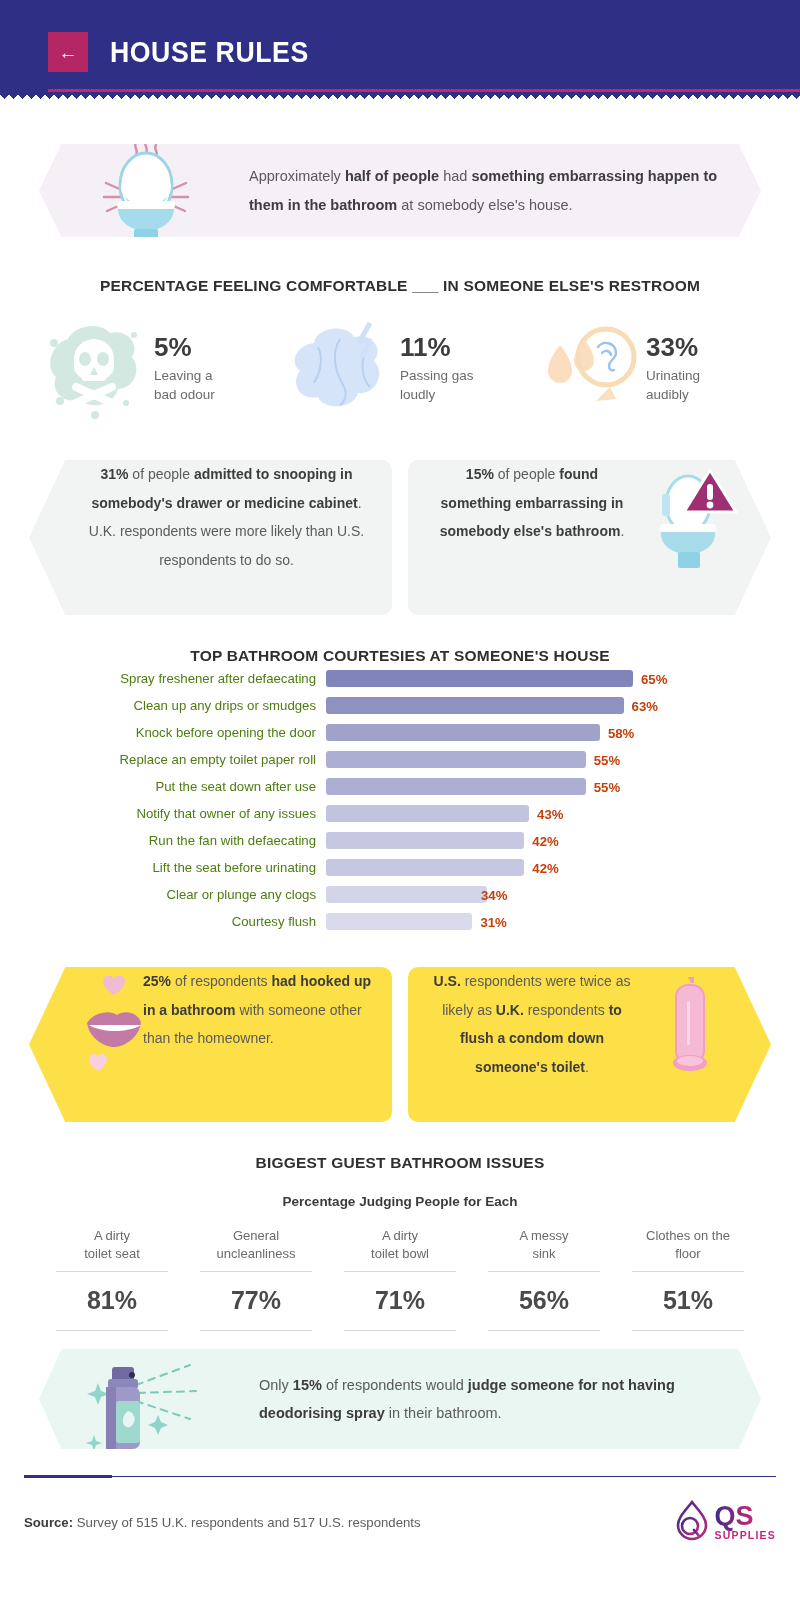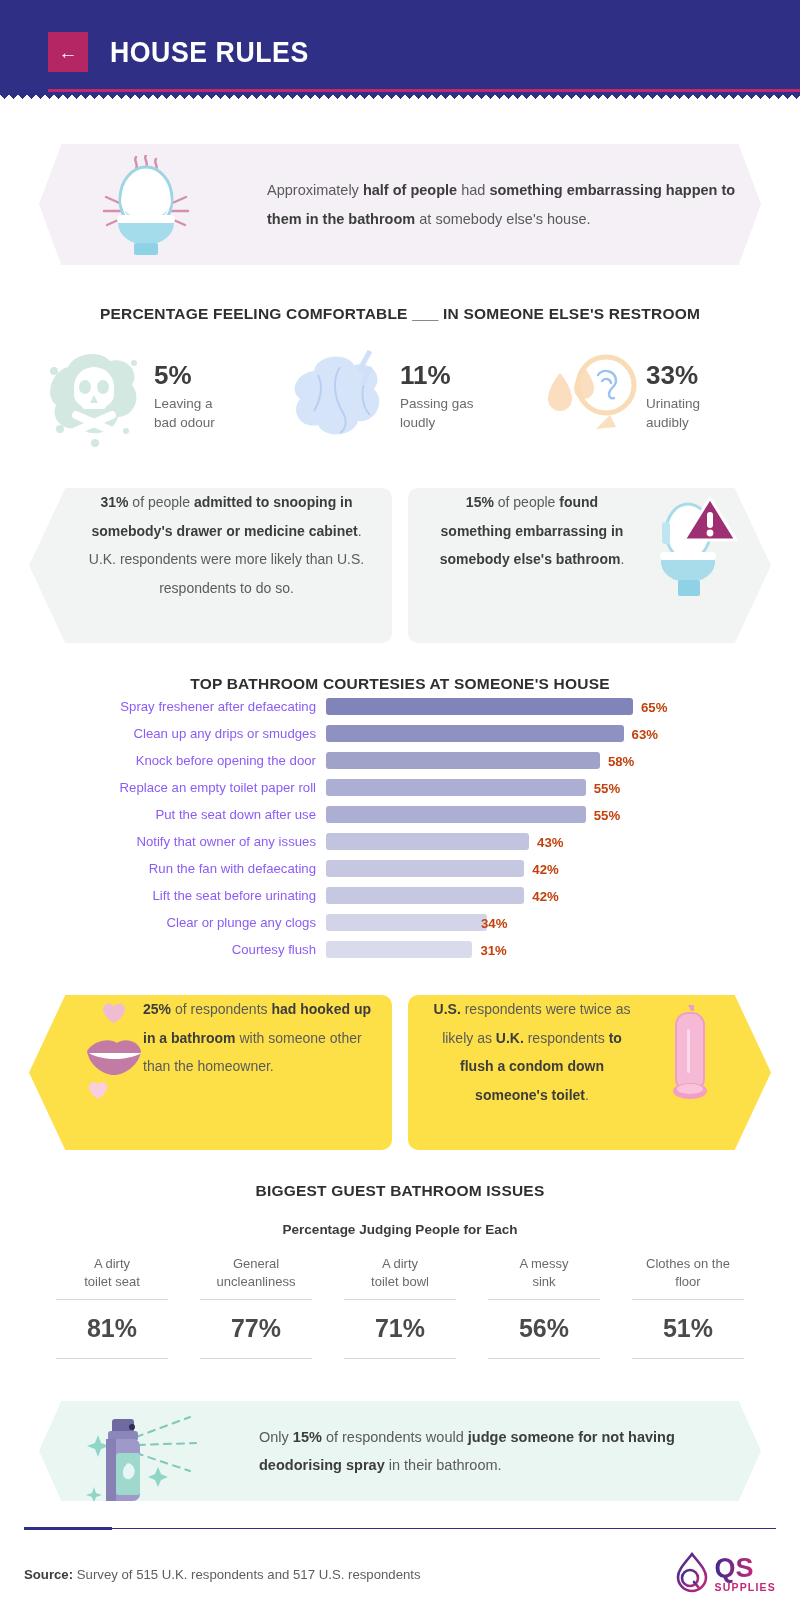--- a/index.html
+++ b/index.html
@@ -69,23 +69,22 @@
   .banner-mint { background: #e9f6f1; }
   .banner-text {
     font-size: 14.5px;
     line-height: 1.95;
     color: #5a5a5a;
   }
   .banner-text b { color: #3d3d3d; font-weight: 700; }
 
   
   .banner1 {
-    width: 722px; height: 121px;
+    width: 722px; height: 93px;
     margin-top: 41px;
-    gap: 18px;
   }
   .banner1 .icon-wrap { width: 210px; display:flex; justify-content:center; }
   .banner1 .banner-text { width: 470px; }
 
   
   .sec-title {
     text-align: center;
     font-size: 15.5px;
     font-weight: 700;
     color: #2f2f2f;
@@ -143,21 +142,21 @@
   .p-gray { background: #f1f4f3; }
   .p-blue { background: #fde047; }
   .panel-right .ptext { width: 200px; text-align: center; }
   .panel-right .pico { width: 115px; display:flex; justify-content:center; align-items:center; }
 
   
   .chart { margin: 0 auto; width: 640px; }
   .bar-row { display: flex; align-items: center; height: 27px; }
   .bar-lbl {
     width: 246px; text-align: right;
-    font-size: 13.2px; color: #8b5cf6;
+    font-size: 13.2px; color: #4d7c0f;
     padding-right: 10px; white-space: nowrap;
   }
   .bar-track { position: relative; height: 17px; flex: 1; }
   .bar-fill { height: 17px; border-radius: 3px; }
   .bar-val {
     position: absolute; top: 50%; transform: translateY(-50%);
     font-size: 13.2px; font-weight: 700; color: #c2410c;
     padding-left: 8px; white-space: nowrap;
   }
 
@@ -448,21 +447,21 @@
       </div>
       <div class="issue-col">
         <div class="issue-lbl">Clothes on the<br>floor</div>
         <div class="issue-sep"></div>
         <div class="issue-val">51%</div>
         <div class="issue-sep"></div>
       </div>
     </div>
 </div>
 
-<div class="banner banner-mint" style="width:722px;height:100px;margin-top:36px;">
+<div class="banner banner-mint" style="width:722px;height:100px;margin-top:12px;">
   <div style="width:220px;display:flex;justify-content:center;align-items:center;">
     <svg width="190" height="100" viewBox="0 0 190 100">
       <g stroke="#7fc8bb" stroke-width="2" stroke-dasharray="7 6" fill="none" stroke-linecap="round">
         <path d="M82 36 L136 16"></path>
           <path d="M84 44 L142 42"></path>
           <path d="M82 52 L136 70"></path>
       </g>
       <g fill="#8fd6c8">
         <path d="M44 34 l3 8 l8 3 l-8 3 l-3 8 l-3 -8 l-8 -3 l8 -3z"></path>
         <path d="M104 66 l3 7 l7 3 l-7 3 l-3 7 l-3 -7 l-7 -3 l7 -3z"></path>

